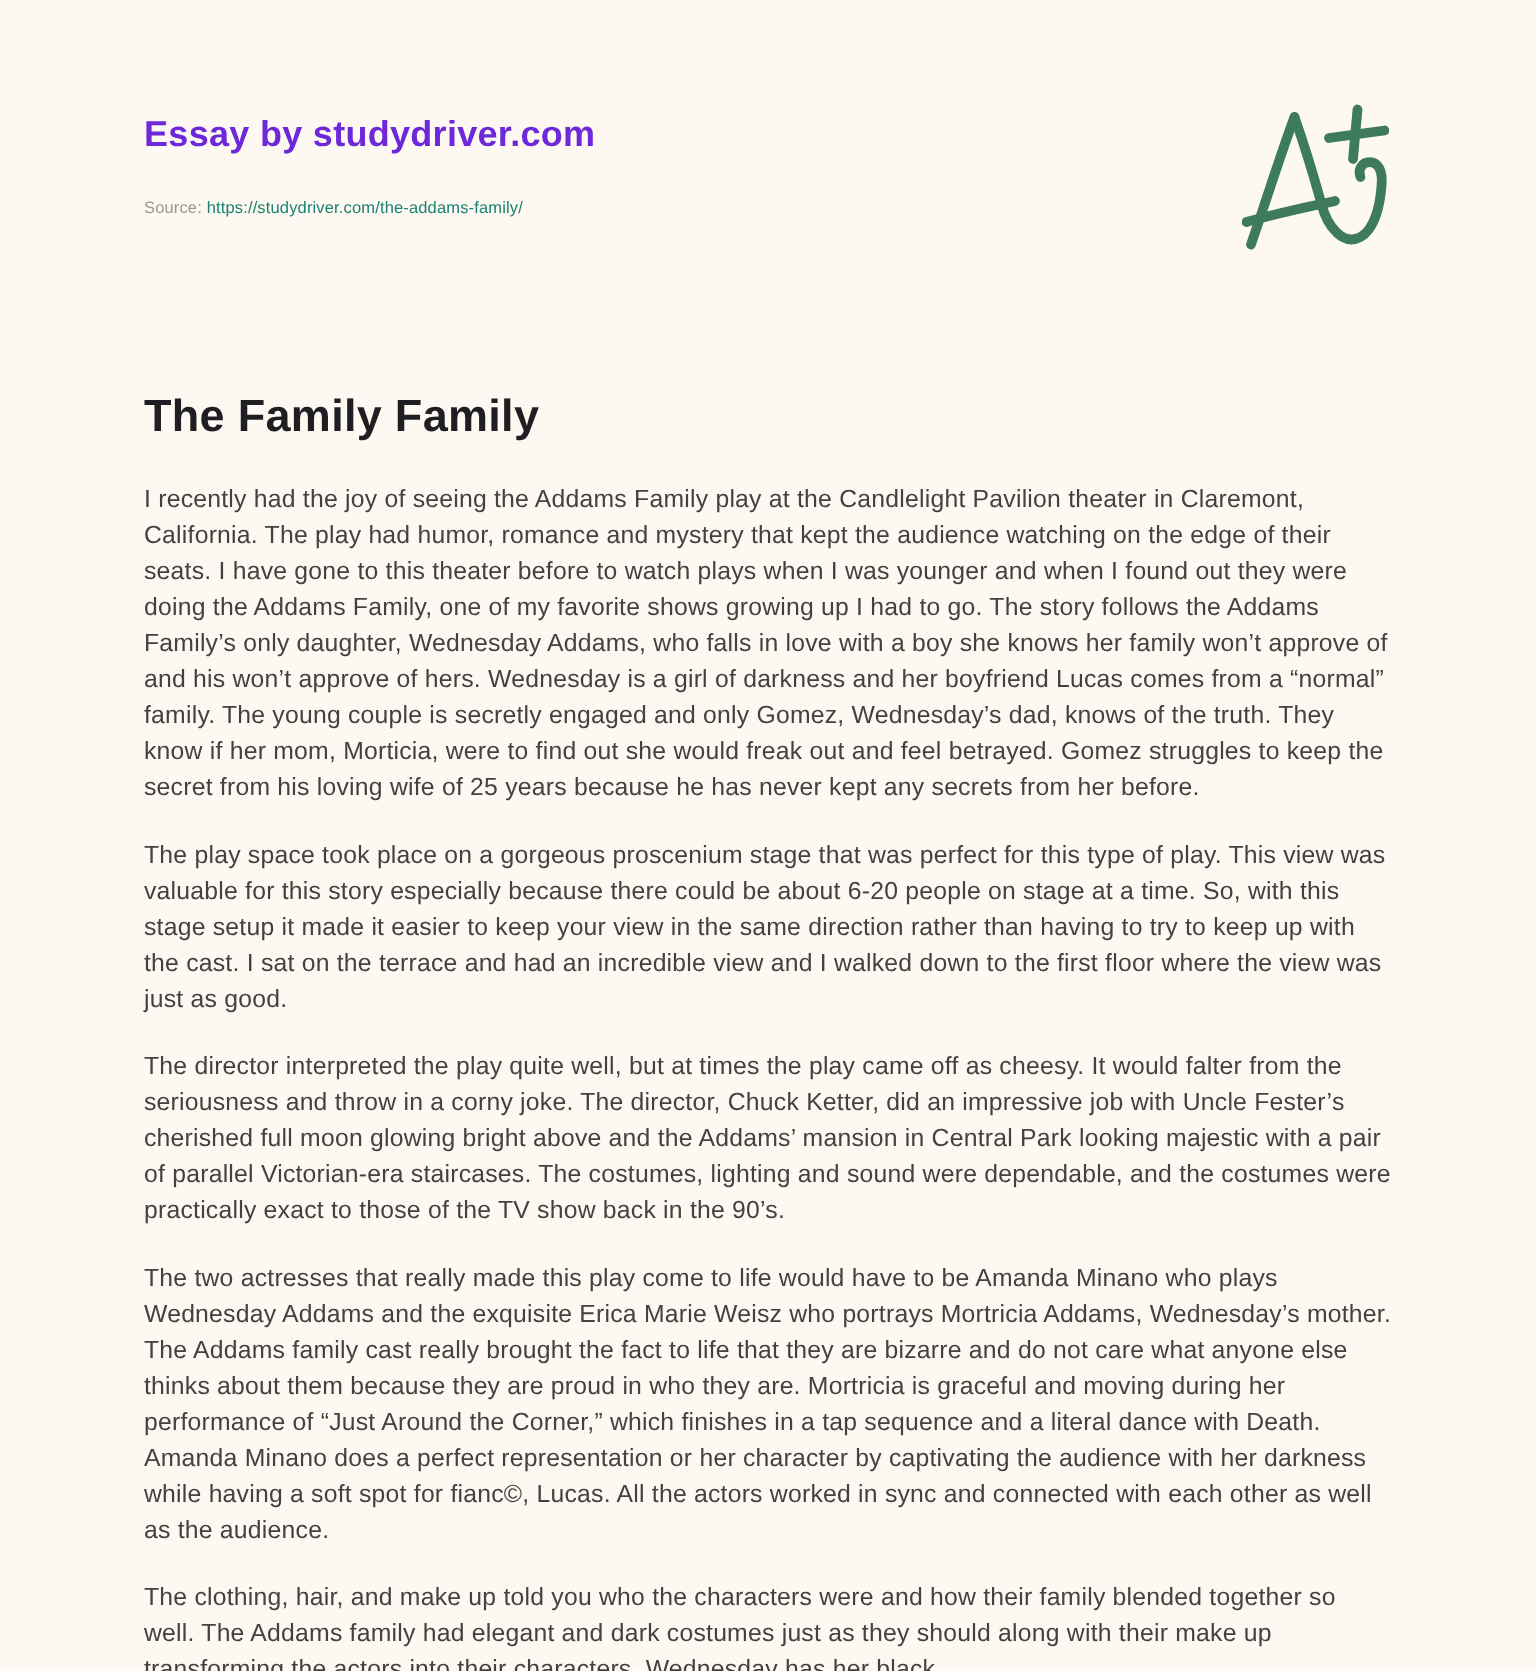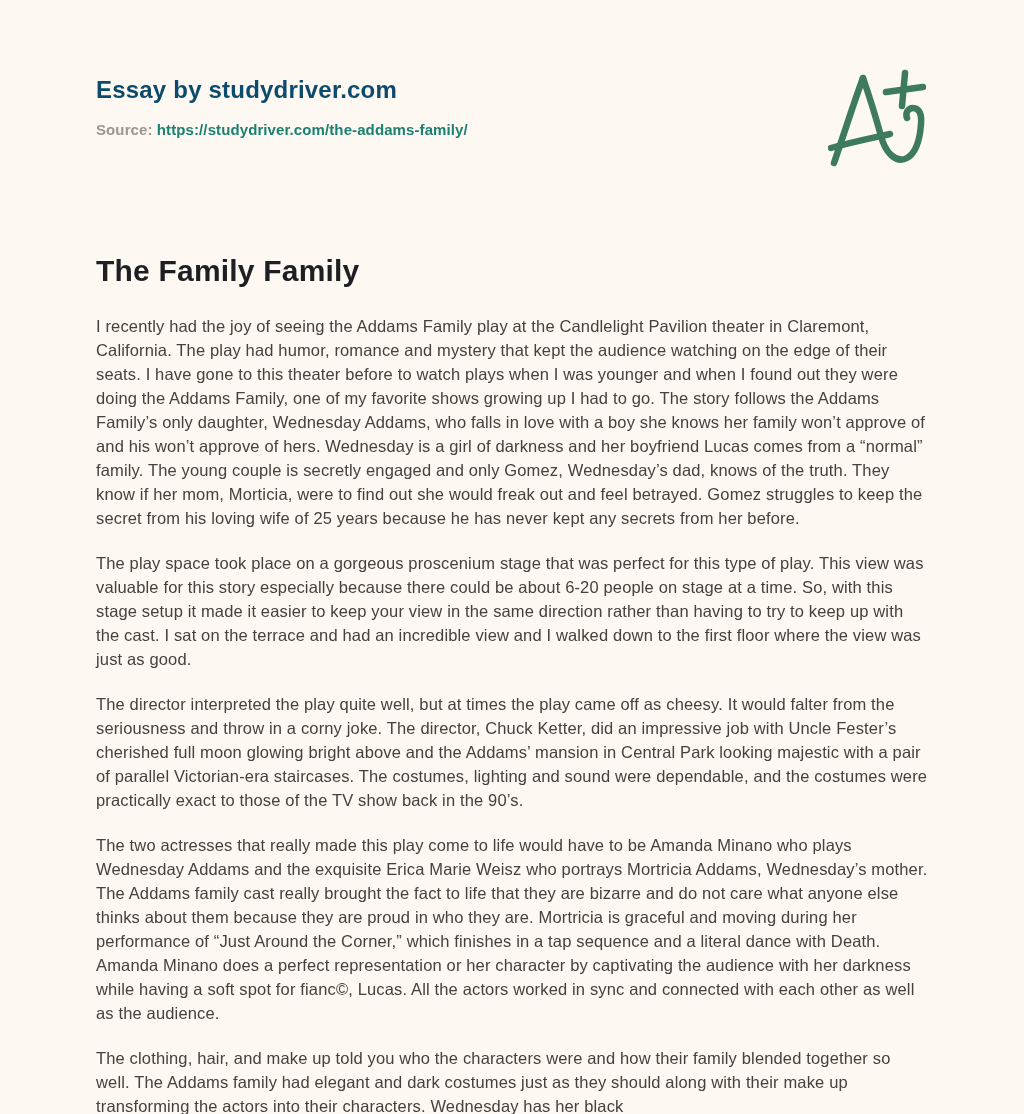--- a/index.html
+++ b/index.html
@@ -19,29 +19,28 @@
     padding: 0 96px;
   }
   .doc-header {
     position: relative;
     padding-top: 76px;
   }
   .site-title {
     margin: 0;
     font-size: 24px;
     font-weight: 700;
-    color: #0c4a6e;
+    color: #6d28d9;
     letter-spacing: 0.2px;
   }
   .source-line {
-    margin-top: 17px;
-    font-size: 15px;
+    margin-top: 29px;
+    font-size: 11px;
     color: #9B968F;
     letter-spacing: 0.1px;
-    font-weight: bold;
   }
   .source-line a {
     color: #1B8170;
     text-decoration: none;
   }
   .logo {
     position: absolute;
     top: 66px;
     right: 2px;
     width: 98px;

